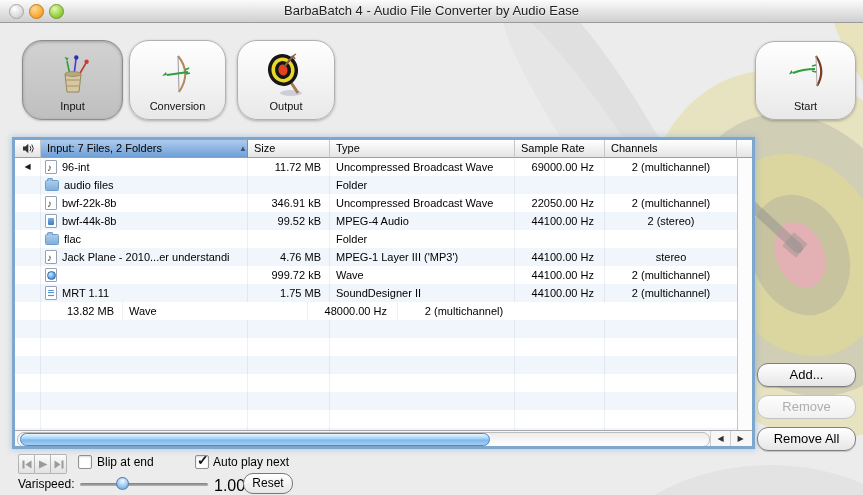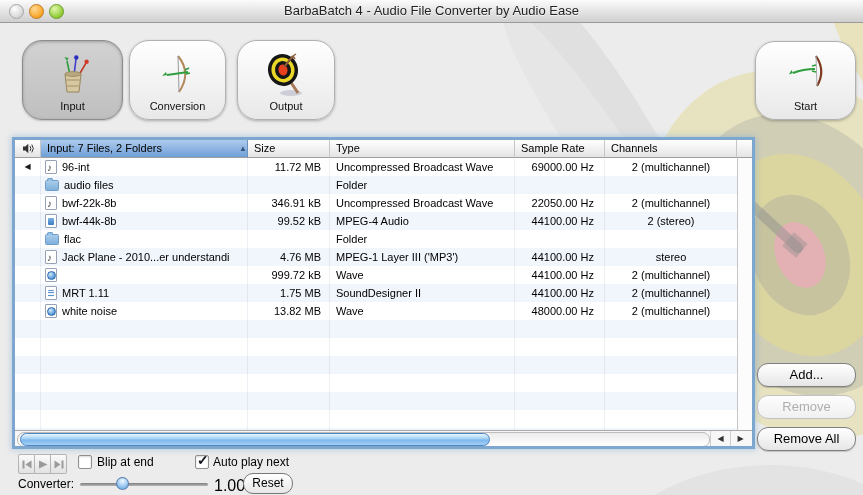--- a/index.html
+++ b/index.html
@@ -349,24 +349,20 @@
     </div>
     <div class="tcell c-size">1.75 MB</div>
     <div class="tcell c-type">SoundDesigner II</div>
     <div class="tcell c-rate">44100.00 Hz</div>
     <div class="tcell c-chan">2 (multichannel)</div>
   </div>
       <div class="trow">
     <div class="tcell c-marker">
           <span class="playmark"></span>
         </div>
-    <div class="tcell c-name">
-      <span class="fi fi-wave"></span>
-      <span>white noise</span>
-    </div>
     <div class="tcell c-size">13.82 MB</div>
     <div class="tcell c-type">Wave</div>
     <div class="tcell c-rate">48000.00 Hz</div>
     <div class="tcell c-chan">2 (multichannel)</div>
   </div>
       <div class="trow">
     <div class="tcell c-marker">
           <span class="playmark"></span>
         </div>
     <div class="tcell c-name">
@@ -494,17 +490,17 @@
     </svg>
   </div>
 </div>
 
 <div class="abs checkbox" style="left:78px;top:455px;"></div>
 <div class="abs cblabel" style="left:97px;top:455px;">Blip at end</div>
 
 <div class="abs checkbox checked" style="left:195px;top:455px;"></div>
 <div class="abs cblabel" style="left:213px;top:455px;">Auto play next</div>
 
-<div class="abs vslabel">Converter:</div>
+<div class="abs vslabel">Varispeed:</div>
 <div class="abs slider-track"></div>
 <div class="abs slider-thumb"></div>
 <div class="abs vsvalue">1.00</div>
 <div class="abs btn-reset">Reset</div>
 
 </body></html>

